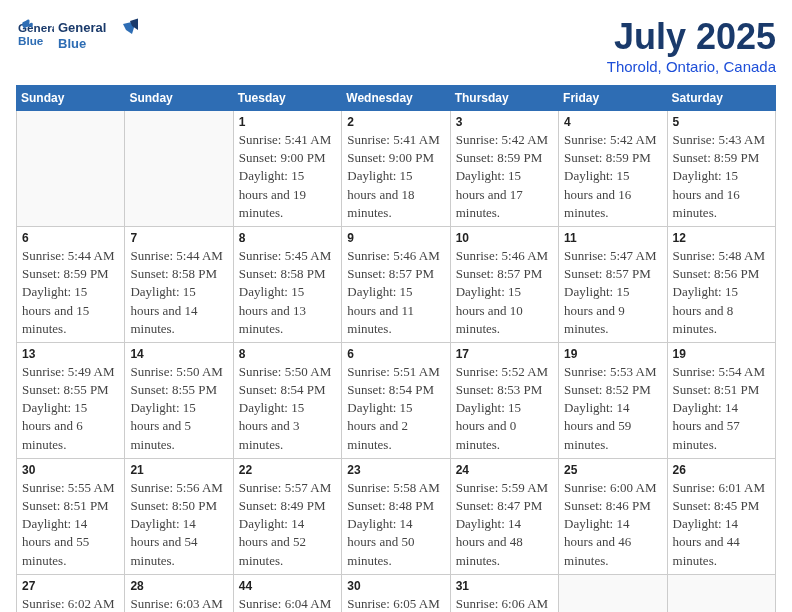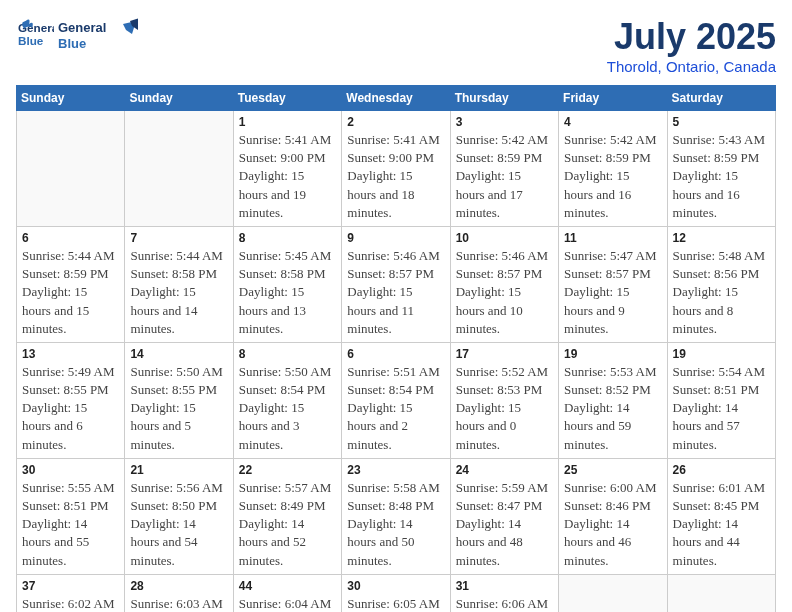--- a/index.html
+++ b/index.html
@@ -226,21 +226,21 @@
           <span class="day-num">25</span>
           <div class="cell-text">Sunrise: 6:00 AM<br>Sunset: 8:46 PM<br>Daylight: 14 hours and 46 minutes.</div>
         </td>
         <td>
           <span class="day-num">26</span>
           <div class="cell-text">Sunrise: 6:01 AM<br>Sunset: 8:45 PM<br>Daylight: 14 hours and 44 minutes.</div>
         </td>
       </tr>
       <tr>
         <td>
-          <span class="day-num">37</span>
+          <span class="day-num">27</span>
           <div class="cell-text">Sunrise: 6:02 AM<br>Sunset: 8:44 PM<br>Daylight: 14 hours and 42 minutes.</div>
         </td>
         <td>
           <span class="day-num">28</span>
           <div class="cell-text">Sunrise: 6:03 AM<br>Sunset: 8:43 PM<br>Daylight: 14 hours and 40 minutes.</div>
         </td>
         <td>
           <span class="day-num">44</span>
           <div class="cell-text">Sunrise: 6:04 AM<br>Sunset: 8:42 PM<br>Daylight: 14 hours and 38 minutes.</div>
         </td>

